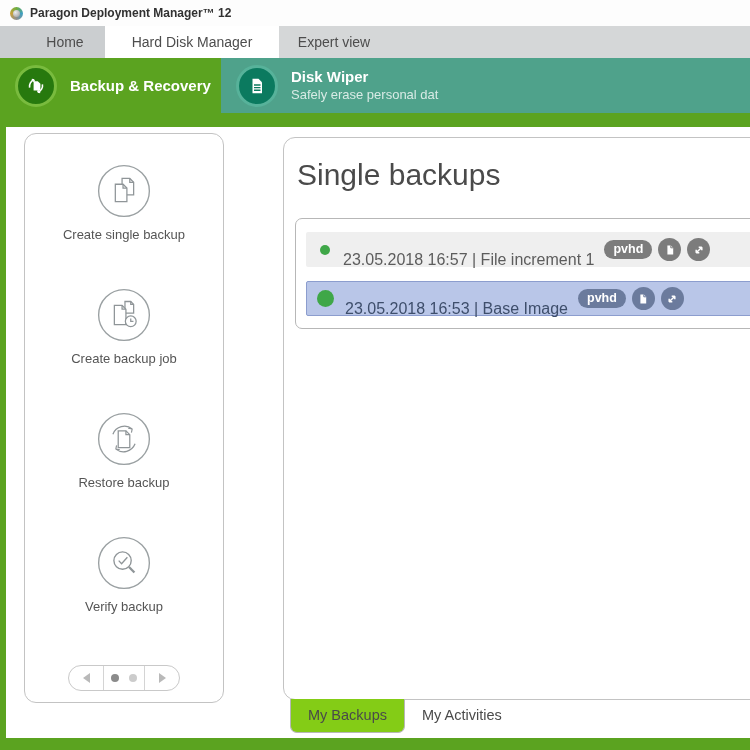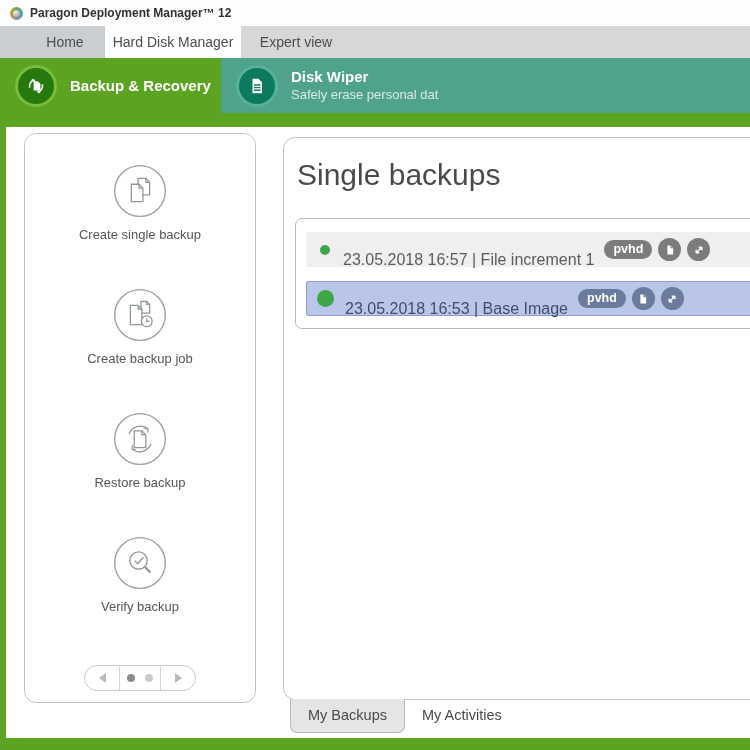--- a/index.html
+++ b/index.html
@@ -17,21 +17,21 @@
     background:conic-gradient(#6fae3e,#3e9fc0,#8f8f8f,#c8a13c,#6fae3e); }
   .app-icon::after { content:""; position:absolute; left:3px; top:3px; width:7px; height:7px;
     border-radius:50%; background:radial-gradient(circle at 35% 35%, #ececec, #969696); }
   .app-title { font-size:12px; font-weight:bold; color:#313131; }
 
   
   .tabbar { position:absolute; top:26px; left:0; width:100%; height:32px; background:#d5d7d8; display:flex; }
   .tab { height:100%; display:flex; align-items:center; justify-content:center;
     font-size:14px; color:#4d4d4d; cursor:pointer; }
   .tab-home { width:80px; background:#cbced0;padding-left:25px; }
-  .tab-hdm { width:136px; background:#ffffff; }
+  .tab-hdm { width:174px; background:#ffffff; }
   .tab-expert { width:110px; }
 
   
   .banner { position:absolute; top:58px; left:0; width:100%; height:55px; display:flex; }
   .bsec { height:100%; display:flex; align-items:center; padding-left:15px;
     box-sizing:border-box; flex-shrink:0; cursor:pointer; overflow:hidden; }
   .bsec.green { width:221px; background:#5ba320; }
   .bsec.blue  { width:280px; background:#47b7da; }
   .bsec.teal  { flex:1; background:#4fa28b; }
   .bicon { width:36px; height:36px; border-radius:50%; display:flex; align-items:center;
@@ -40,21 +40,21 @@
   .blue  .bicon { background:#0d6b92; border:3px solid #6ec9e4; }
   .teal  .bicon { background:#0b7a5f; border:3px solid #57b29a; }
   .btitle { font-size:15px; font-weight:bold; color:#fff; line-height:1.3; white-space:nowrap; }
   .bsub { font-size:13px; color:rgba(255,255,255,.78); line-height:1.3; white-space:nowrap; }
 
   .hstrip { position:absolute; top:113px; left:0; width:100%; height:14px; background:#5ba320; }
   .ledge  { position:absolute; top:113px; left:0; width:6px; height:637px; background:#5ba320; }
   .bstrip { position:absolute; top:738px; left:0; width:100%; height:12px; background:#5ba320; }
 
   
-  .sidebar { position:absolute; left:24px; top:133px; width:232px; height:570px;
+  .sidebar { position:absolute; left:24px; top:133px; width:200px; height:570px;
     border:1px solid #c3c3c3; border-radius:12px; box-sizing:border-box; background:#fff;
     display:flex; flex-direction:column; align-items:center; padding-top:30px; }
   .action { display:flex; flex-direction:column; align-items:center; margin-bottom:46px; cursor:pointer; }
   .action svg { display:block; }
   .alabel { margin-top:9px; font-size:13px; color:#555; }
 
   .pager { position:absolute; bottom:11px; left:50%; transform:translateX(-50%);
     width:112px; height:26px; border:1px solid #c9c9c9; border-radius:13px;
     display:flex; align-items:stretch; overflow:hidden; background:#fff; box-sizing:border-box; }
   .pcell { display:flex; align-items:center; justify-content:center; }
@@ -90,21 +90,21 @@
   .row1 .pill { background:#7c7c7c; }
   .row2 .pill { background:#6b7b9d; }
   .cicon { width:23px; height:23px; border-radius:50%; margin-left:6px;
     display:flex; align-items:center; justify-content:center; cursor:pointer; flex-shrink:0; }
   .row1 .cicon { background:#7c7c7c; }
   .row2 .cicon { background:#6b7b9d; }
 
   
   .btabs { position:absolute; left:290px; top:699px; height:34px; display:flex; z-index:3; }
   .btab { font-size:14.5px; color:#4a4a4a; padding:8px 17px 0; cursor:pointer; white-space:nowrap; }
-  .btab.active { background:#e5e5e5; border:1px solid #b7b7b7; border-top:none;
+  .btab.active { background:#84cc16; border:1px solid #b7b7b7; border-top:none;
     border-radius:0 0 7px 7px; height:100%; box-sizing:border-box; }
 </style>
 </head>
 <body>
 
 <div class="screen">
 
   <div class="titlebar">
     <span class="app-icon"></span>
     <span class="app-title">Paragon Deployment Manager™ 12</span>

